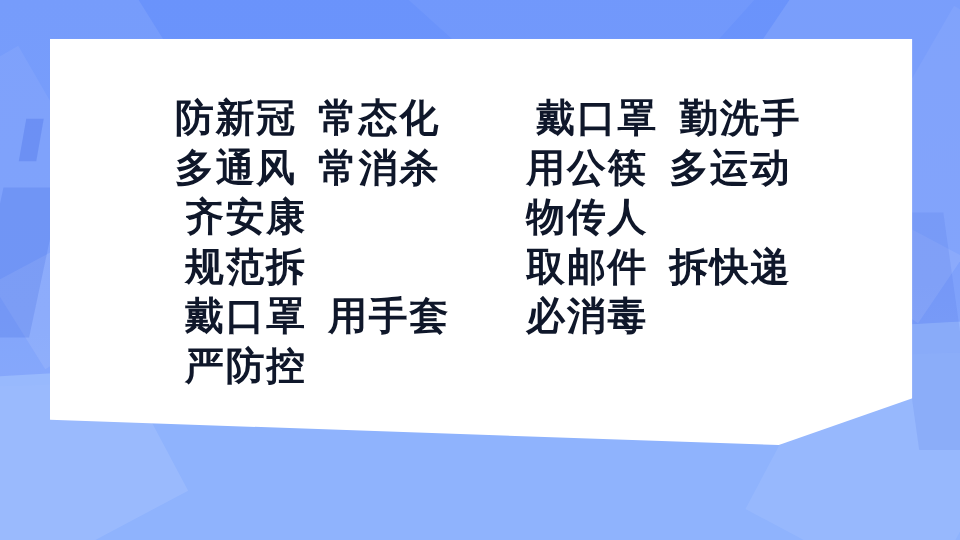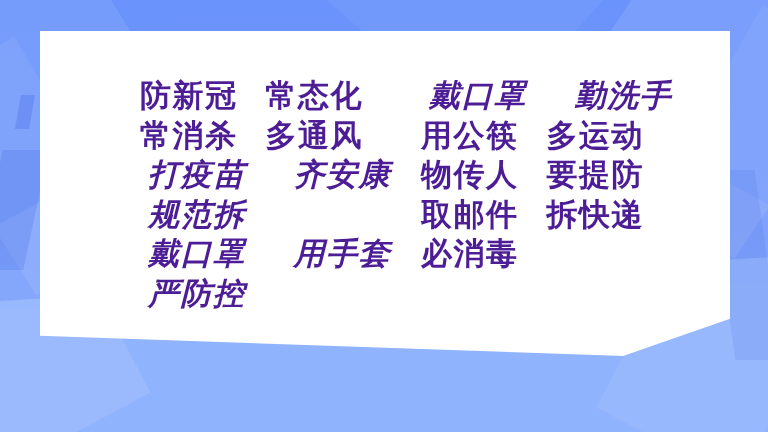--- a/index.html
+++ b/index.html
@@ -132,30 +132,30 @@
     grid-template-rows: repeat(6, 1fr);
     column-gap: 30px;
     padding: 45px 58px 18px 100px;
     box-sizing: border-box;
   }
   .slogan-cell {
     display: flex;
     align-items: center;
     white-space: nowrap;
   }
-  .slogan-cell.right { justify-content: space-between; padding-left: 8px; font-style: italic; }
+  .slogan-cell.right { justify-content: flex-start; padding-left: 8px; }
   .phrase {
     font-family: "DejaVu Sans", "Liberation Sans", sans-serif;
     font-weight: bold;
     font-size: 31px;
     line-height: 1;
     letter-spacing: 1.5px;
-    color: #4c1d95;
-  }
-  .phrase + .phrase { margin-left: 28px; }
+    color: #0f172a;
+  }
+  .phrase + .phrase { margin-left: 17px; }
 </style>
 </head>
 <body>
 
 <div id="stage">
 
   <div class="bg-base"></div>
   <div class="facet facet-t1"></div>
   <div class="facet facet-l1"></div>
   <div class="facet facet-l2"></div>
@@ -176,36 +176,34 @@
     <div class="slogan-cell left">
       <span class="phrase">防新冠</span>
       <span class="phrase">常态化</span>
     </div>
     <div class="slogan-cell right">
       <span class="phrase">戴口罩</span>
       <span class="phrase">勤洗手</span>
     </div>
 
     <div class="slogan-cell left">
+      <span class="phrase">多通风</span>
       <span class="phrase">常消杀</span>
-      <span class="phrase">多通风</span>
     </div>
 
     <div class="slogan-cell left">
       <span class="phrase">用公筷</span>
       <span class="phrase">多运动</span>
     </div>
     <div class="slogan-cell right">
-      <span class="phrase">打疫苗</span>
       <span class="phrase">齐安康</span>
     </div>
 
     <div class="slogan-cell left">
       <span class="phrase">物传人</span>
-      <span class="phrase">要提防</span>
     </div>
     <div class="slogan-cell right">
       <span class="phrase">规范拆</span>
     </div>
 
     <div class="slogan-cell left">
       <span class="phrase">取邮件</span>
       <span class="phrase">拆快递</span>
     </div>
     <div class="slogan-cell right">

